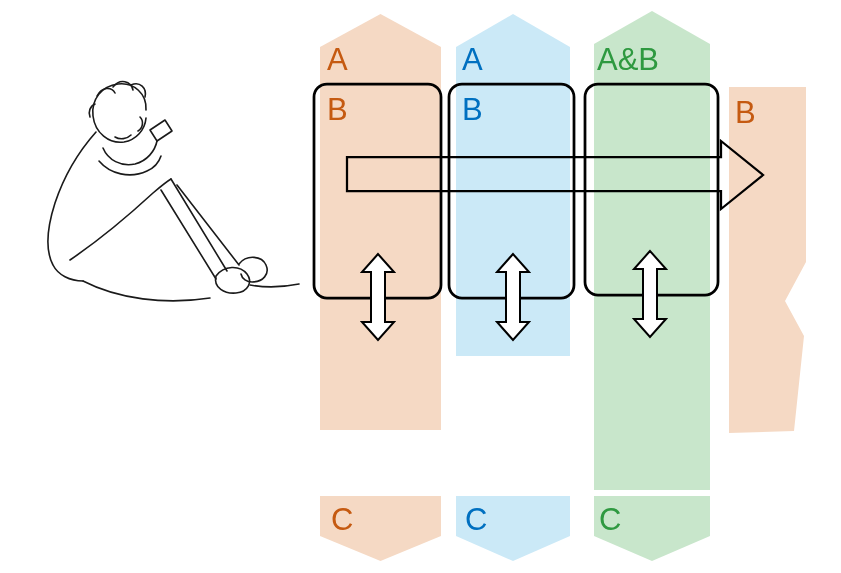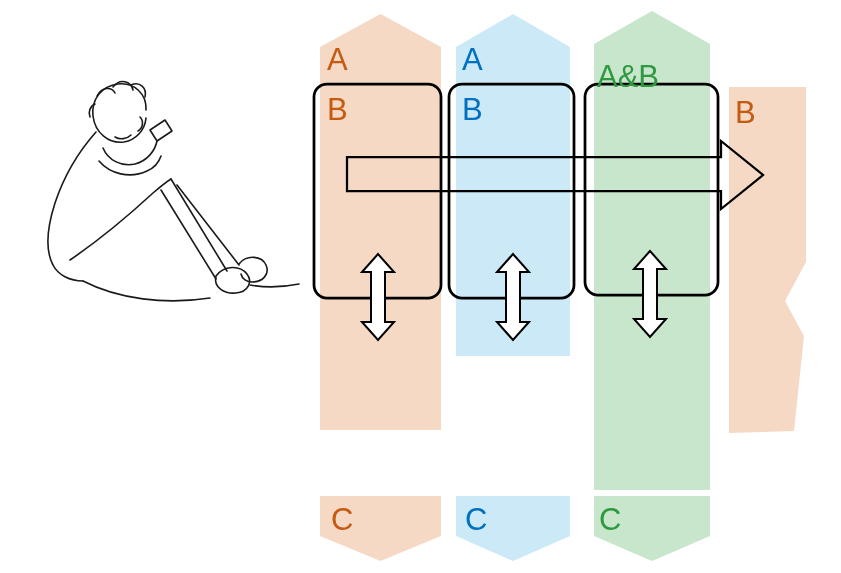--- a/index.html
+++ b/index.html
@@ -60,21 +60,21 @@
 
     <path class="outline-shape" stroke-width="2.25" d="M347,157 L721,157 L721,141 L763,175 L721,209 L721,191 L347,191 Z"></path>
 
     <path class="white-arrow" d="M378,254 L362,272 L371,272 L371,322 L362,322 L378,340 L394,322 L385,322 L385,272 L394,272 Z"></path>
     <path class="white-arrow" d="M513,254 L497,272 L506,272 L506,322 L497,322 L513,340 L529,322 L520,322 L520,272 L529,272 Z"></path>
     <path class="white-arrow" d="M650,251 L634,269 L643,269 L643,319 L634,319 L650,337 L666,319 L657,319 L657,269 L666,269 Z"></path>
   </svg>
 
   <div class="lbl orange" style="left:327px;top:44px;">A</div>
   <div class="lbl blue" style="left:462px;top:44px;">A</div>
-  <div class="lbl green" style="left:597px;top:44px;margin-top:17px;">A&amp;B</div>
+  <div class="lbl green" style="left:597px;top:44px;">A&amp;B</div>
 
   <div class="lbl orange" style="left:327px;top:94px;">B</div>
   <div class="lbl blue" style="left:462px;top:94px;">B</div>
   <div class="lbl orange" style="left:735px;top:97px;">B</div>
 
   <div class="lbl orange" style="left:331px;top:504px;">C</div>
   <div class="lbl blue" style="left:465px;top:504px;">C</div>
   <div class="lbl green" style="left:599px;top:504px;">C</div>
 
 </div>

